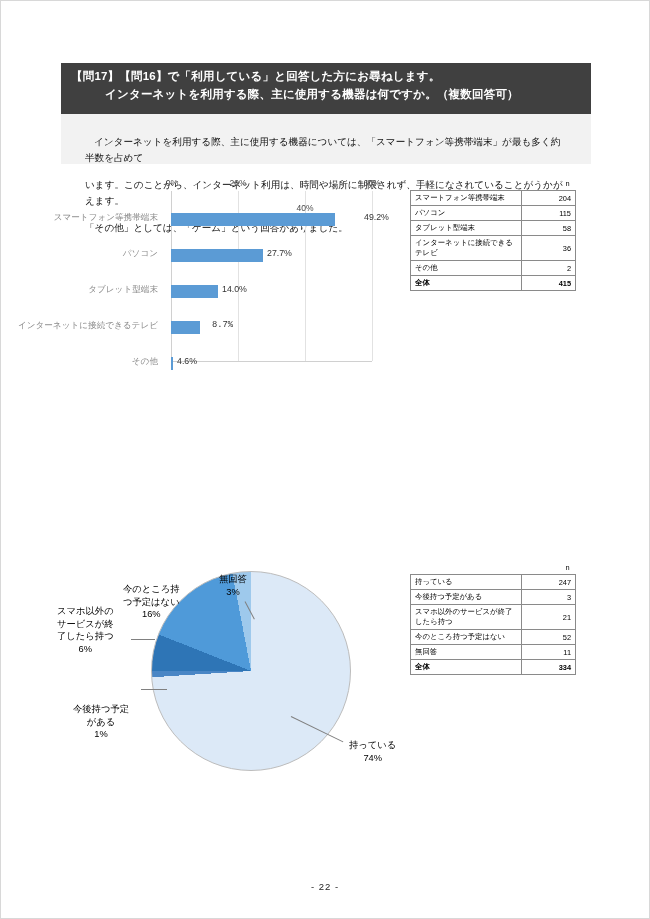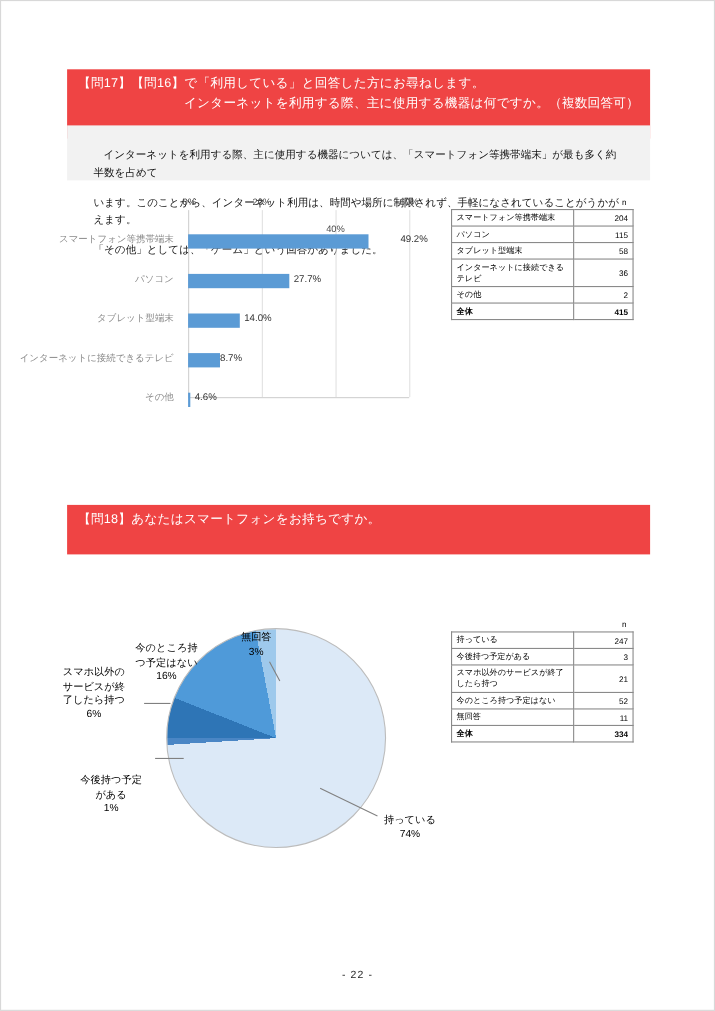--- a/index.html
+++ b/index.html
@@ -5,26 +5,26 @@
   html,body{margin:0;padding:0;}
   body{
     width:650px;height:919px;background:#ffffff;
     font-family:"Liberation Sans","DejaVu Sans",sans-serif;
     color:#000;position:relative;overflow:hidden;
   }
   .page{position:absolute;inset:0;border:1px solid #d8d8d8;box-sizing:border-box;}
 
   
   .hdr-bar{
-    position:absolute;background:#ef4444;color:#fff;
+    position:absolute;background:#404040;color:#fff;
     font-size:11.5px;line-height:1.55;
     padding:5px 10px 22px 10px;box-sizing:border-box;
-    font-weight:normal;letter-spacing:.2px;
-  }
-  .hdr-bar .l2{display:block;padding-left:34px;text-align:right;}
+    font-weight:bold;letter-spacing:.2px;
+  }
+  .hdr-bar .l2{display:block;padding-left:34px;}
 
   
   .summary{
     position:absolute;background:#f2f2f2;
     font-size:9.6px;line-height:1.62;color:#111;
     padding:8px 12px 8px 12px;box-sizing:border-box;
   }
   .summary p{margin:12px;}
   .summary .ind{text-indent:9px;}
 
@@ -108,21 +108,21 @@
 
     <div class="c1-row" style="top:102px;">
       <div class="c1-name">タブレット型端末</div>
       <div class="c1-bar" style="width:47px;"></div>
       <div class="c1-val" style="left:161px;">14.0%</div>
     </div>
 
     <div class="c1-row" style="top:138px;">
       <div class="c1-name">インターネットに接続できるテレビ</div>
       <div class="c1-bar" style="width:29px;"></div>
-      <div class="c1-val" style="left:139px;">8.7%</div>
+      <div class="c1-val" style="left:151px;font-family:Liberation Mono, monospace;">8.7%</div>
     </div>
 
     <div class="c1-row" style="top:174px;">
       <div class="c1-name">その他</div>
       <div class="c1-bar" style="width:2px;"></div>
       <div class="c1-val" style="left:116px;">4.6%</div>
     </div>
   </div>
 
   <table class="dtable" style="left:409px;top:176px;width:166px;">
@@ -151,23 +151,20 @@
       <td class="lab">その他</td>
       <td class="num">2</td>
     </tr>
     <tr class="total">
       <td class="lab">全体</td>
       <td class="num">415</td>
     </tr>
   </tbody>
     </table>
 
-  <div class="hdr-bar" style="left:60px;top:458px;width:530px;">
-    <span>【問18】あなたはスマートフォンをお持ちですか。</span>
-  </div>
 
 
   <div class="pie-wrap">
     <div class="pie"></div>
   </div>
 
   <div class="pie-lbl" style="left:218px;top:572px;">
     <div>無回答</div>
     <div>3%</div>
   </div>

